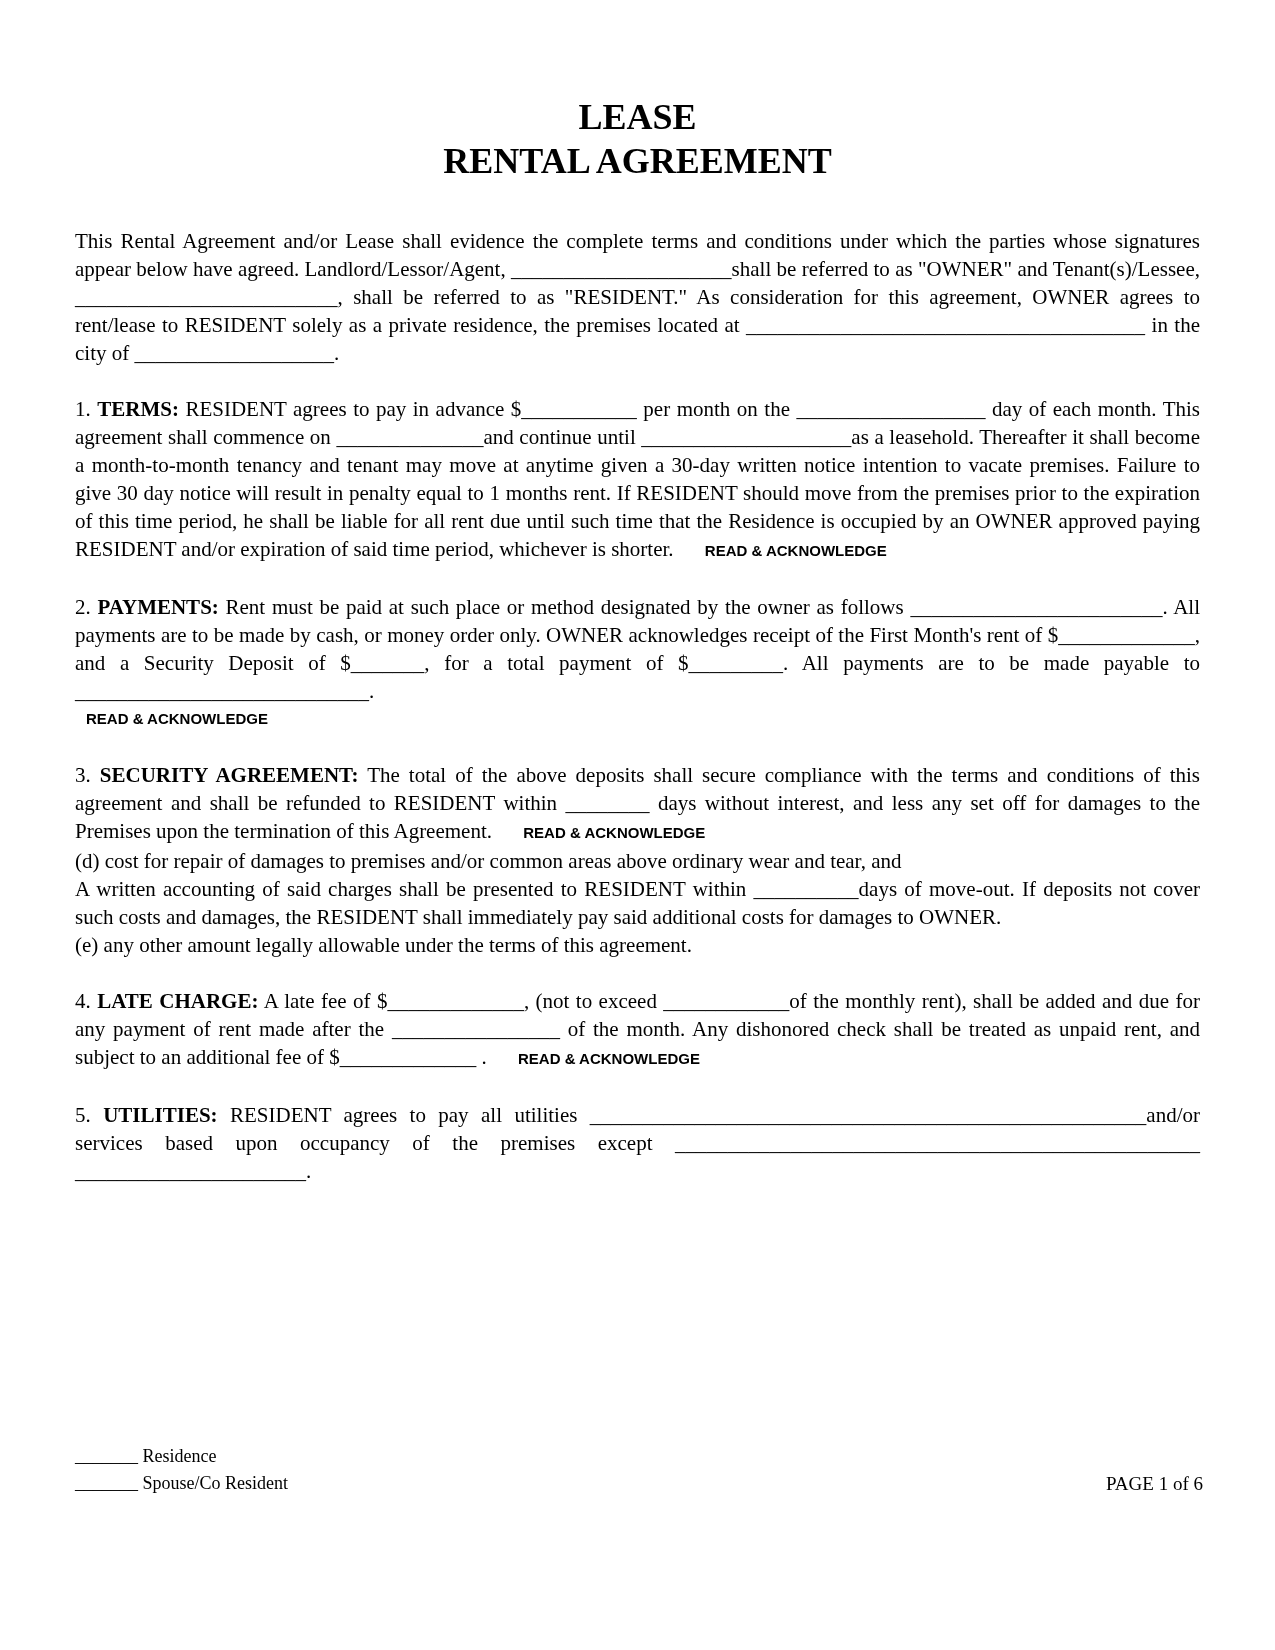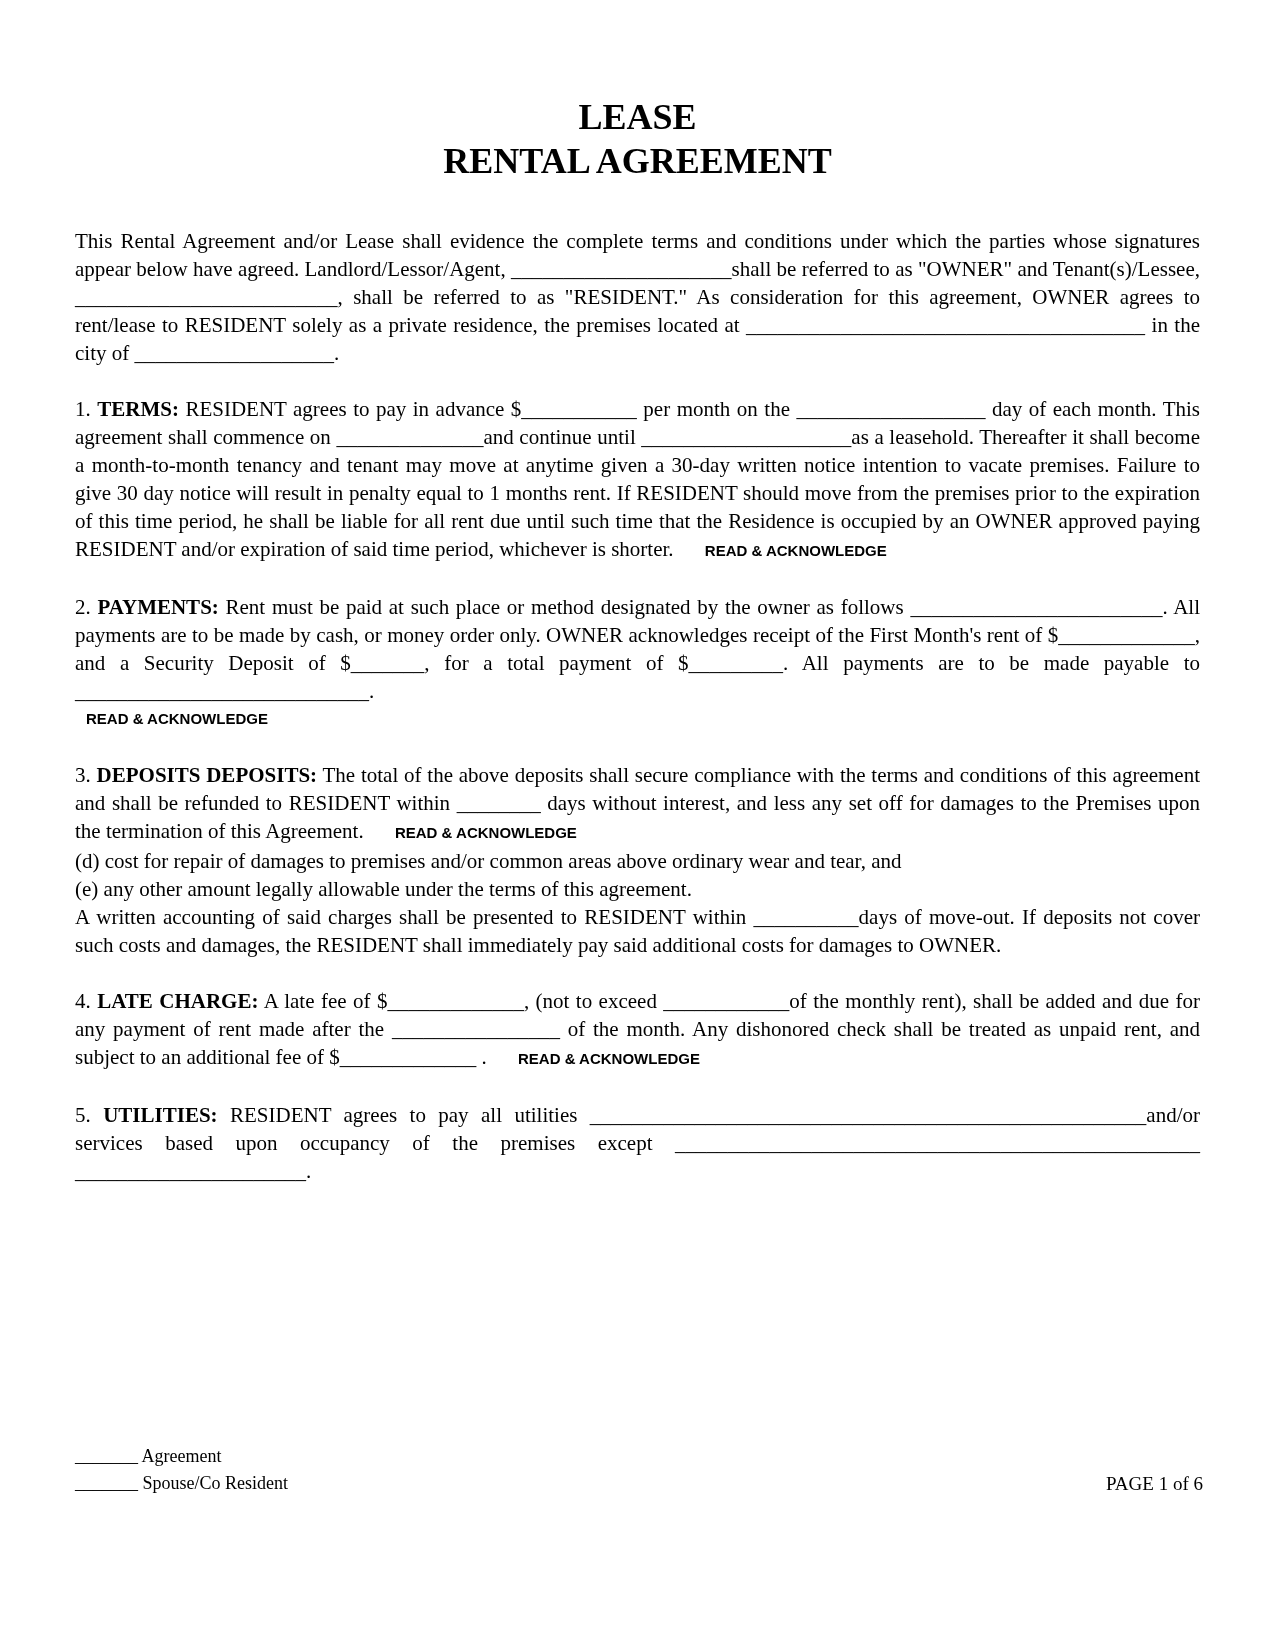--- a/index.html
+++ b/index.html
@@ -88,44 +88,44 @@
   <div class="para">
     <span>2.</span>
     <span class="lbl">PAYMENTS:</span>
     <span>Rent must be paid at such place or method designated by the owner as follows ________________________. All payments are to be made by cash, or money order only. OWNER acknowledges receipt of the First Month's rent of $_____________, and a Security Deposit of $_______, for a total payment of $_________. All payments are to be made payable to ____________________________.</span>
     <span class="ack block">READ &amp; ACKNOWLEDGE</span>
   </div>
 
   <div class="para">
     <div>
       <span>3.</span>
-      <span class="lbl">DEPOSITS DEPOSITS:</span>
+      <span class="lbl">SECURITY AGREEMENT:</span>
       <span>The total of the above deposits shall secure compliance with the terms and conditions of this agreement and shall be refunded to RESIDENT within ________ days without interest, and less any set off for damages to the Premises upon the termination of this Agreement.</span>
       <span class="ack inline">READ &amp; ACKNOWLEDGE</span>
     </div>
     <div>(d) cost for repair of damages to premises and/or common areas above ordinary wear and tear, and</div>
+    <div>A written accounting of said charges shall be presented to RESIDENT within __________days of move-out. If deposits not cover such costs and damages, the RESIDENT shall immediately pay said additional costs for damages to OWNER.</div>
     <div>(e) any other amount legally allowable under the terms of this agreement.</div>
-    <div>A written accounting of said charges shall be presented to RESIDENT within __________days of move-out. If deposits not cover such costs and damages, the RESIDENT shall immediately pay said additional costs for damages to OWNER.</div>
   </div>
 
   <div class="para">
     <span>4.</span>
     <span class="lbl">LATE CHARGE:</span>
     <span>A late fee of $_____________, (not to exceed ____________of the monthly rent), shall be added and due for any payment of rent made after the ________________ of the month. Any dishonored check shall be treated as unpaid rent, and subject to an additional fee of $_____________ .</span>
     <span class="ack inline">READ &amp; ACKNOWLEDGE</span>
   </div>
 
   <div class="para">
     <span>5.</span>
     <span class="lbl">UTILITIES:</span>
     <span>RESIDENT agrees to pay all utilities _____________________________________________________and/or services based upon occupancy of the premises except __________________________________________________ ______________________.</span>
   </div>
 
 
 </div>
 
 <div class="footer">
   <div class="f-left">
-    <div>_______ Agreement</div>
+    <div>_______ Residence</div>
     <div>_______ Spouse/Co Resident</div>
   </div>
   <div class="f-right">PAGE 1 of 6</div>
 </div>
 
 </body></html>

